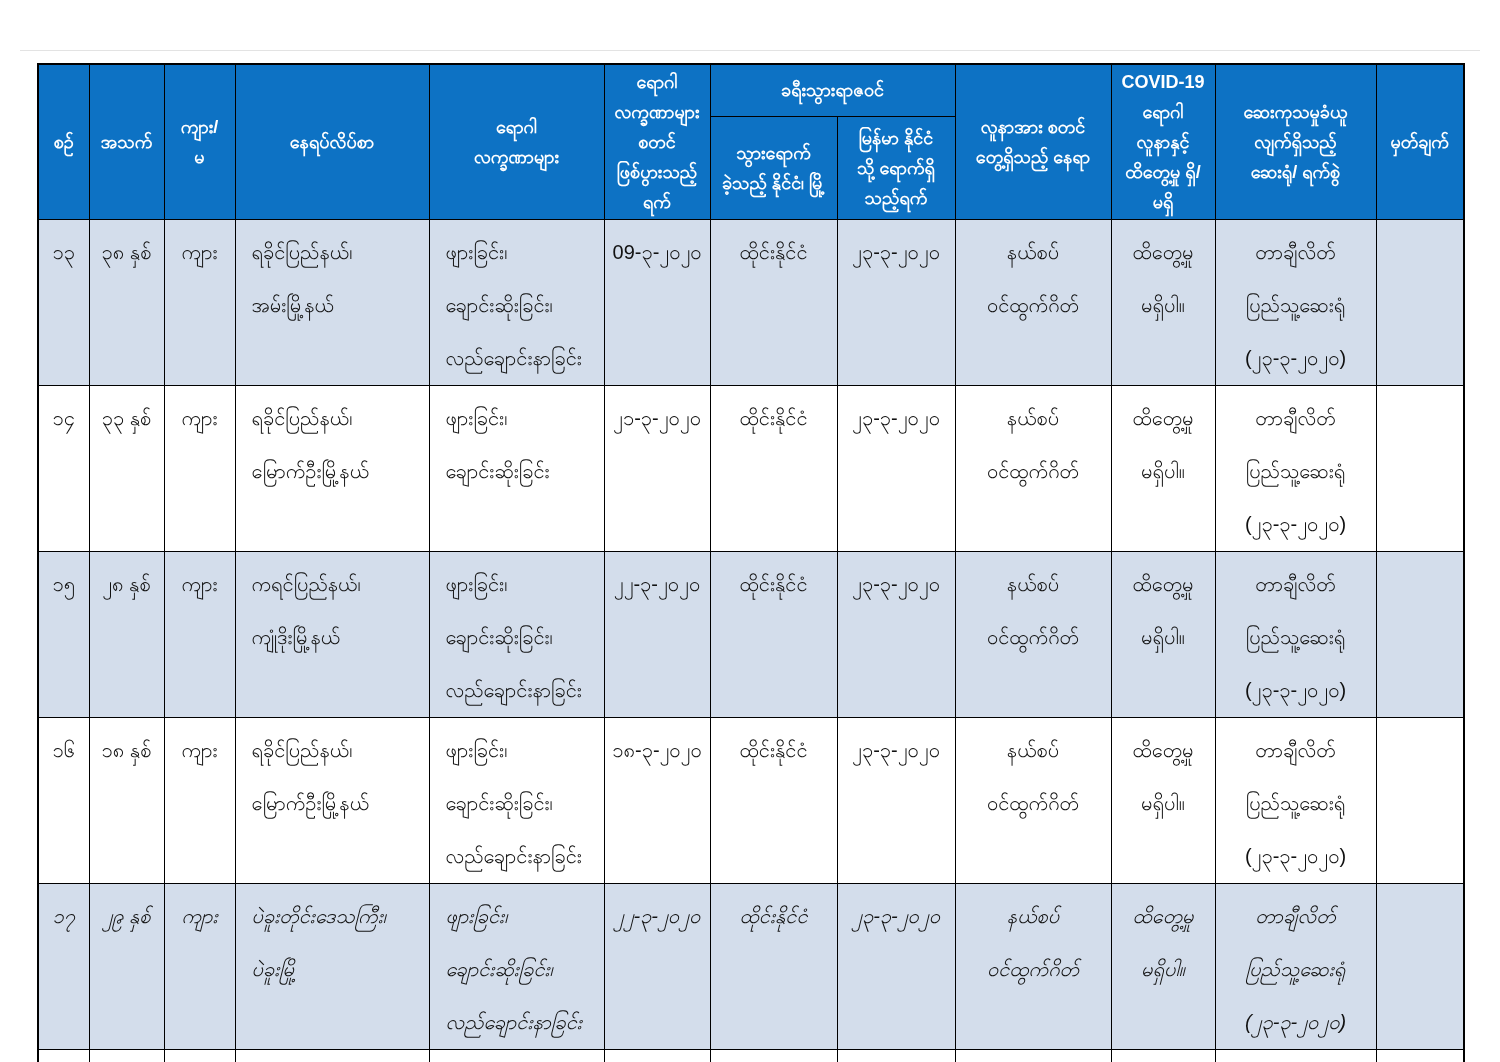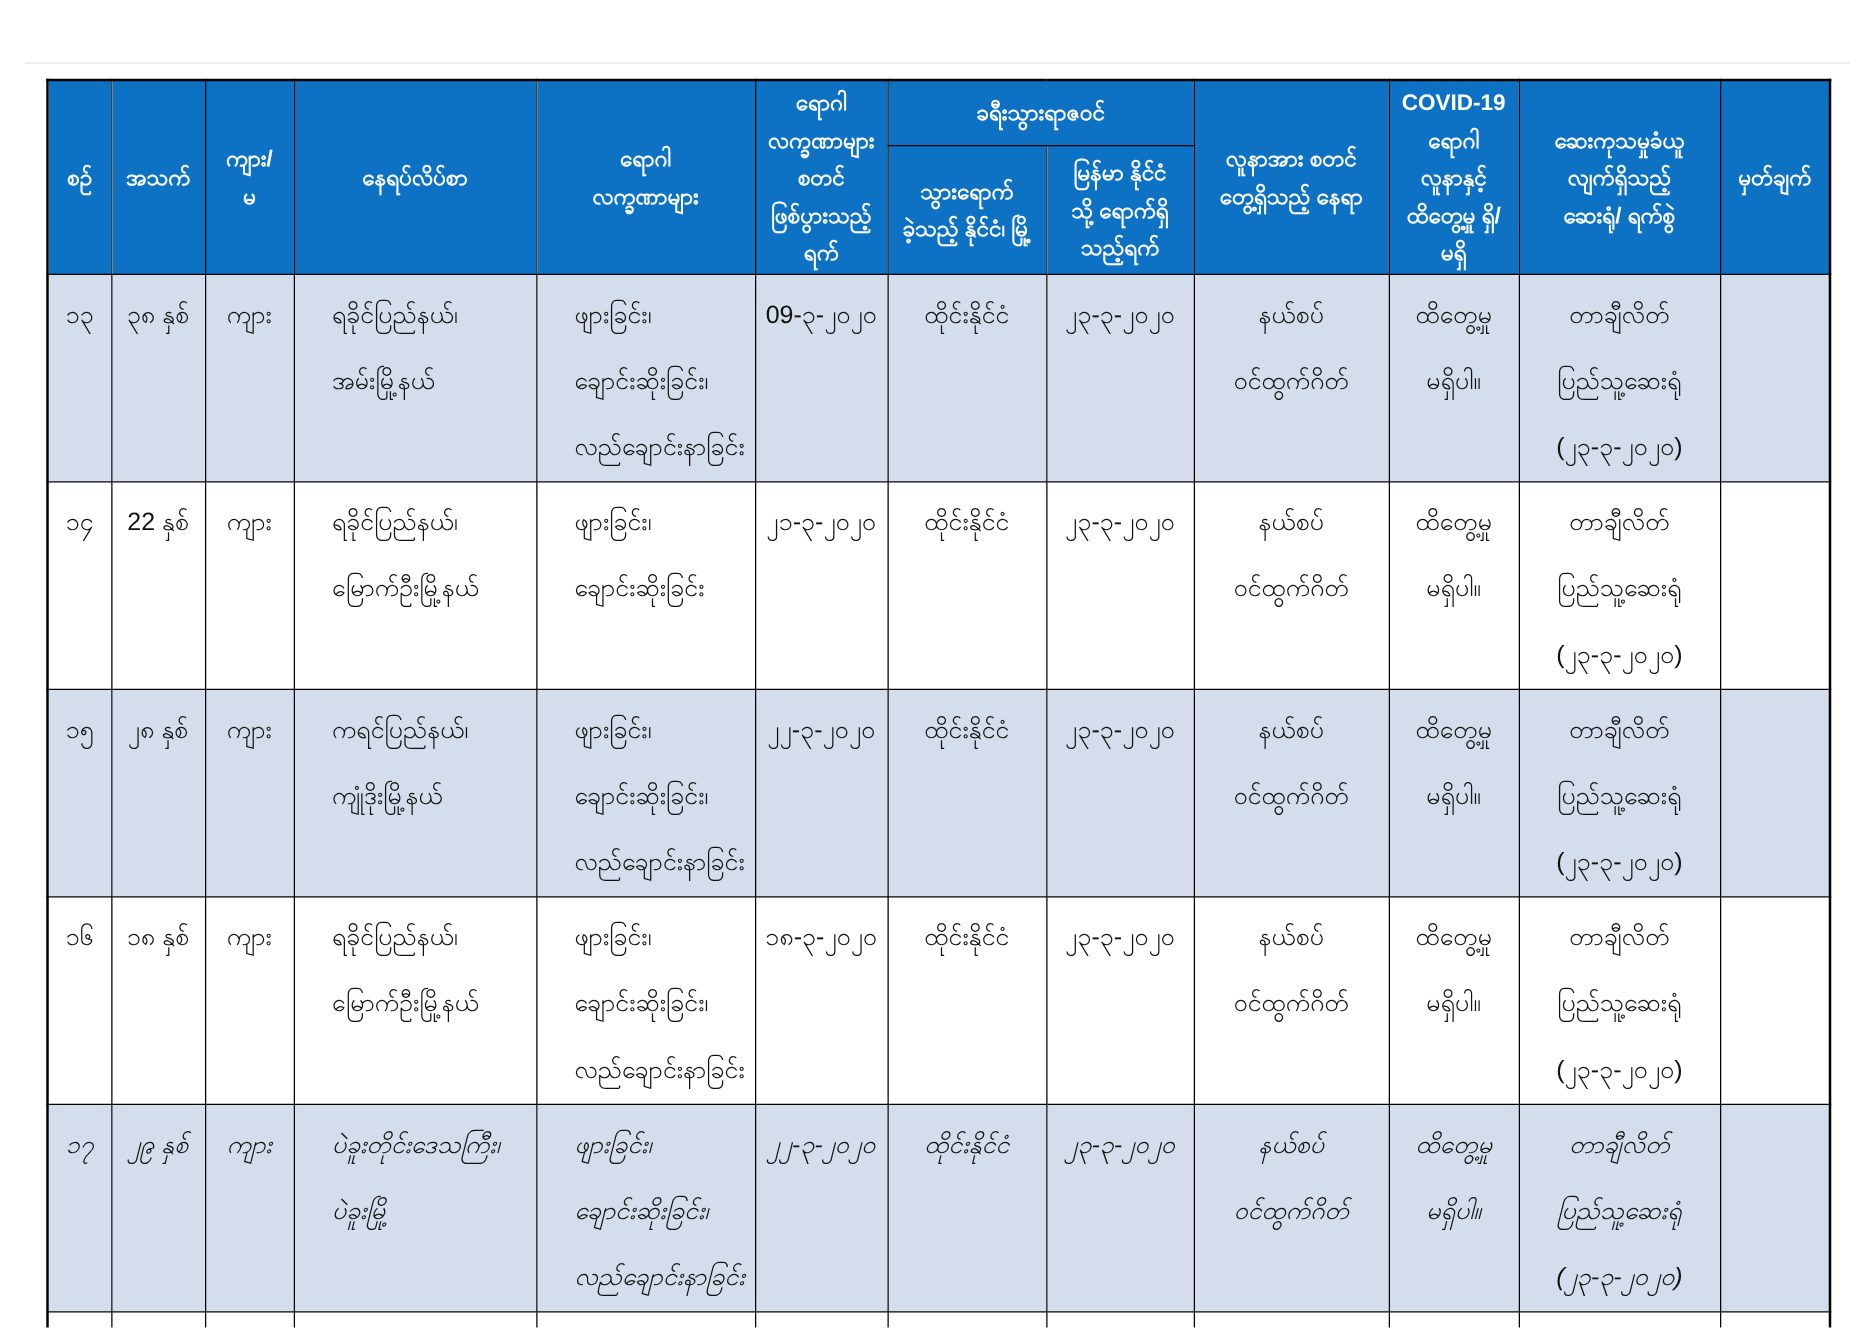--- a/index.html
+++ b/index.html
@@ -43,21 +43,21 @@
   tr.h2{height:103px;}
   tbody td{
     font-size:20px;
     line-height:53px;
     color:var(--body-text);
     text-align:center;
     vertical-align:top;
     padding:6px 4px 0 4px;
     font-weight:400;
   }
-  tbody td.left{text-align:left;padding-left:30px;}
+  tbody td.left{text-align:left;padding-left:16px;}
   tbody tr:nth-child(odd){background:var(--row-alt-bg);}
   tbody tr:nth-child(even){background:#ffffff;}
   tr.r1{height:124px;}
   tr.r2{height:125px;}
   tr.r3{height:125px;}
   tr.r4{height:125px;margin-left:36px;}
   tr.r5{height:127px;font-style:italic;}
   tr.r6{height:131px;}
 </style>
 </head>
@@ -132,21 +132,21 @@
 ဝင်ထွက်ဂိတ်</td>
       <td>ထိတွေ့မှု
 မရှိပါ။</td>
       <td>တာချီလိတ်
 ပြည်သူ့ဆေးရုံ
 (၂၃-၃-၂၀၂၀)</td>
       <td></td>
     </tr>
     <tr class="r2">
       <td>၁၄</td>
-      <td>22 နှစ်</td>
+      <td>၃၃ နှစ်</td>
       <td>ကျား</td>
       <td class="left">ရခိုင်ပြည်နယ်၊
 မြောက်ဦးမြို့နယ်</td>
       <td class="left">ဖျားခြင်း၊
 ချောင်းဆိုးခြင်း</td>
       <td>၂၁-၃-၂၀၂၀</td>
       <td>ထိုင်းနိုင်ငံ</td>
       <td>၂၃-၃-၂၀၂၀</td>
       <td>နယ်စပ်
 ဝင်ထွက်ဂိတ်</td>

